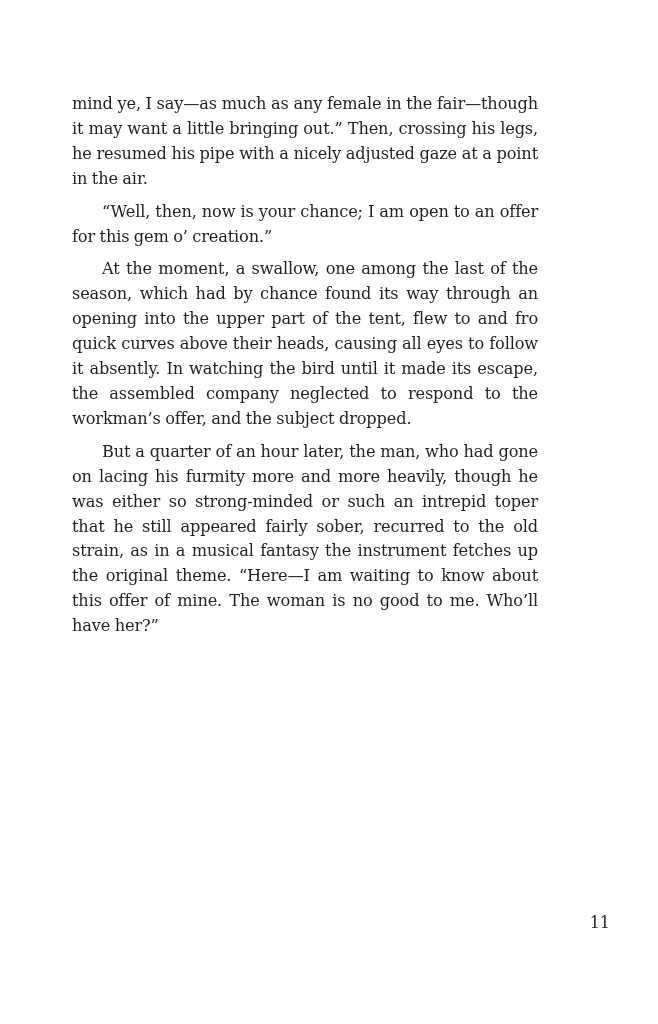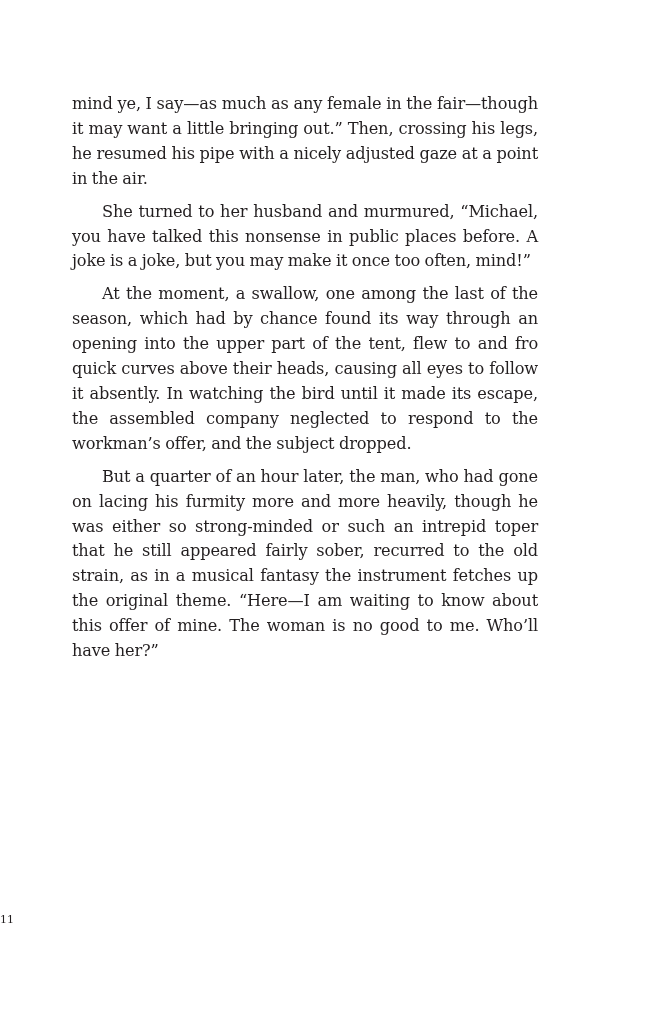--- a/index.html
+++ b/index.html
@@ -31,29 +31,29 @@
     text-indent: 0;
   }
   .page p.indent {
     text-indent: 30px;
   }
   .page-number {
     position: absolute;
     left: 0;
     width: 610px;
     top: 913px;
-    text-align: left;
+    text-align: right;
     font-family: "DejaVu Serif", "Liberation Serif", serif;
-    font-size: 11px;
+    font-size: 16px;
     color: #231f20;
   }
 </style>
 </head>
 <body>
 
 <div class="page">
   <p>mind ye, I say—as much as any female in the fair—though it may want a little bringing out.” Then, crossing his legs, he resumed his pipe with a nicely adjusted gaze at a point in the air.</p>
-  <p class="indent">She turned to her husband and murmured, “Michael, you have talked this nonsense in public places before. A joke is a joke, but you may make it once too often, mind!”</p>
+  <p class="indent">“Well, then, now is your chance; I am open to an offer for this gem o’ creation.”</p>
   <p class="indent">At the moment, a swallow, one among the last of the season, which had by chance found its way through an opening into the upper part of the tent, flew to and fro quick curves above their heads, causing all eyes to follow it absently. In watching the bird until it made its escape, the assembled company neglected to respond to the workman’s offer, and the subject dropped.</p>
   <p class="indent">But a quarter of an hour later, the man, who had gone on lacing his furmity more and more heavily, though he was either so strong-minded or such an intrepid toper that he still appeared fairly sober, recurred to the old strain, as in a musical fantasy the instrument fetches up the original theme. “Here—I am waiting to know about this offer of mine. The woman is no good to me. Who’ll have her?”</p>
 </div>
 
 <div class="page-number">11</div>
 
 </body></html>

